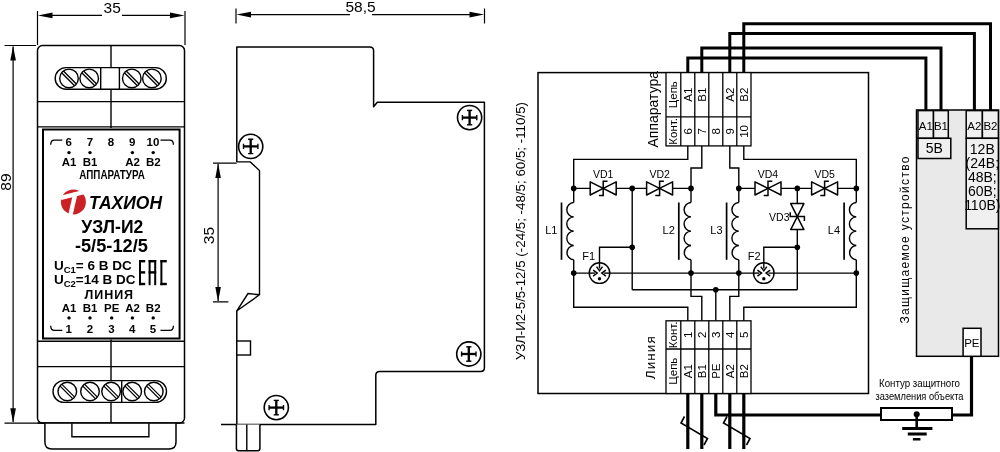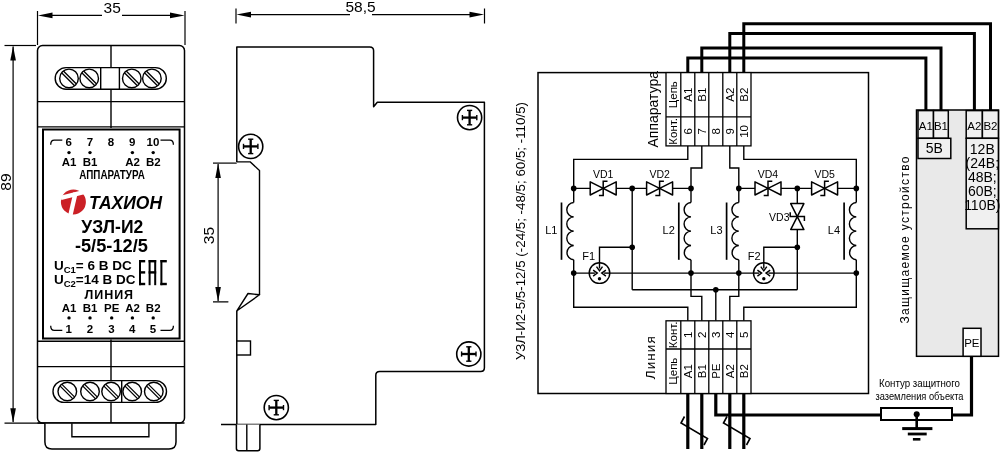--- a/index.html
+++ b/index.html
@@ -1,16 +1,16 @@
 <!DOCTYPE html>
 <html><head>
 <meta charset="utf-8">
 <style>
   html,body{margin:0;padding:0;background:#fff;}
-  #page{position:relative;width:1000px;height:452px;background:#fff;overflow:hidden;}
+  #page{position:relative;width:1000px;height:452px;background:#fff;overflow:hidden;border-radius:29px;}
   svg{position:absolute;left:0;top:0;}
   text{font-family:"Liberation Sans", sans-serif;fill:#000;-webkit-font-smoothing:antialiased;}
   svg{-webkit-font-smoothing:antialiased;}
 </style>
 </head>
 <body>
 <div id="page">
 <svg width="1000" height="452" viewBox="0 0 1000 452">
 <g id="front" stroke-linecap="butt">
 

